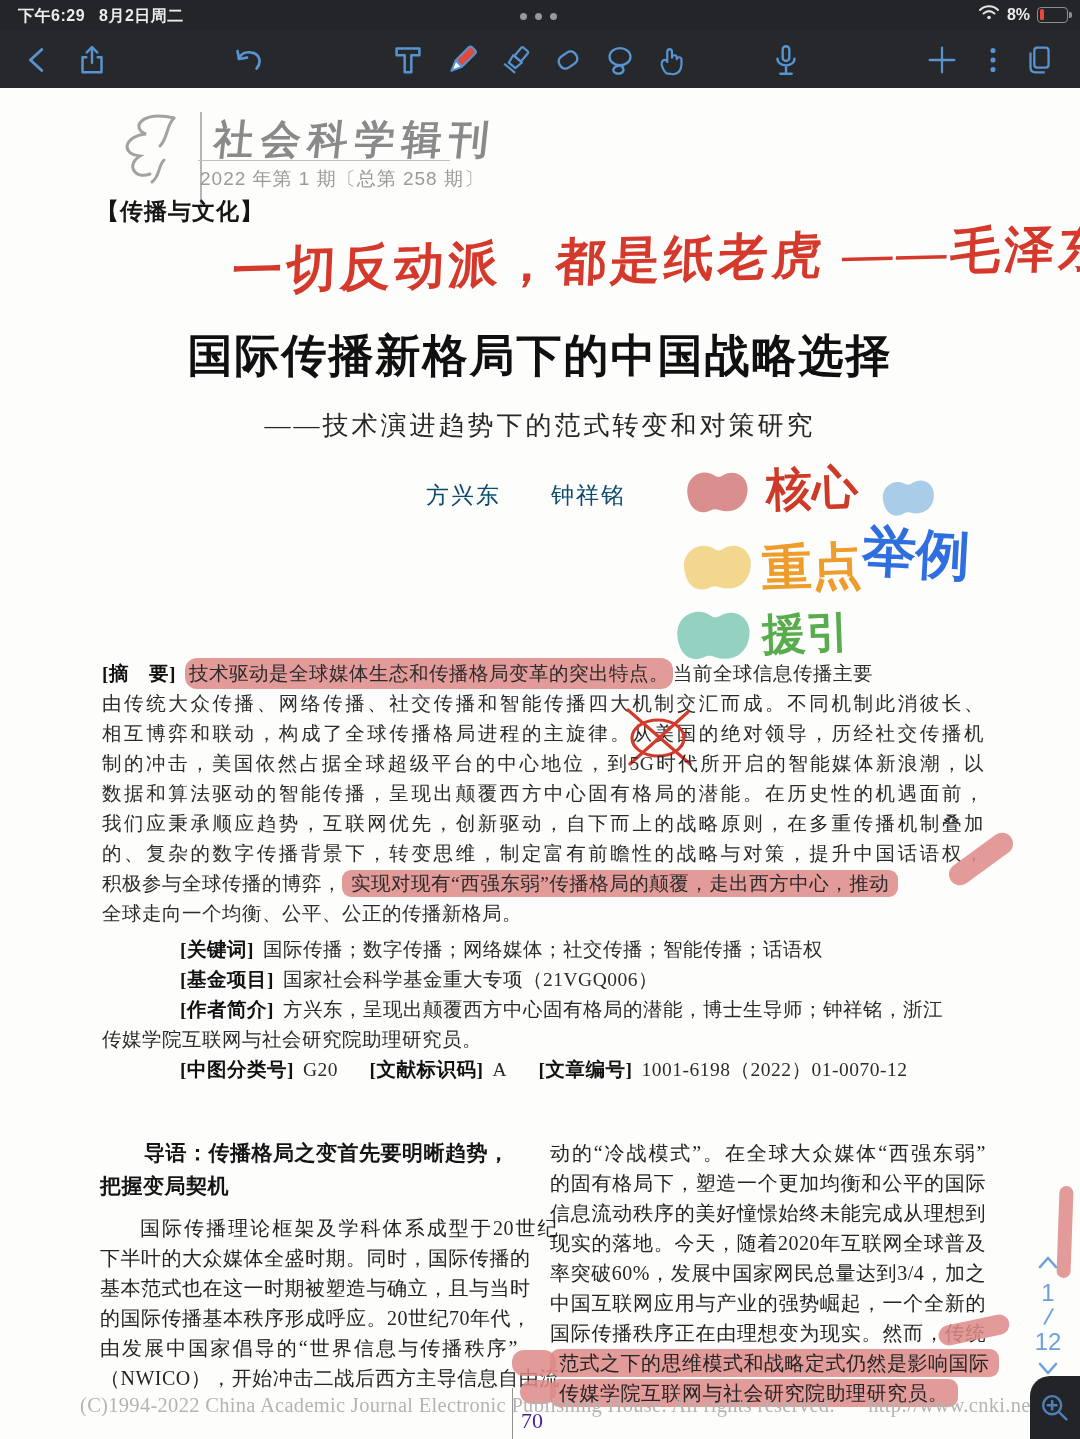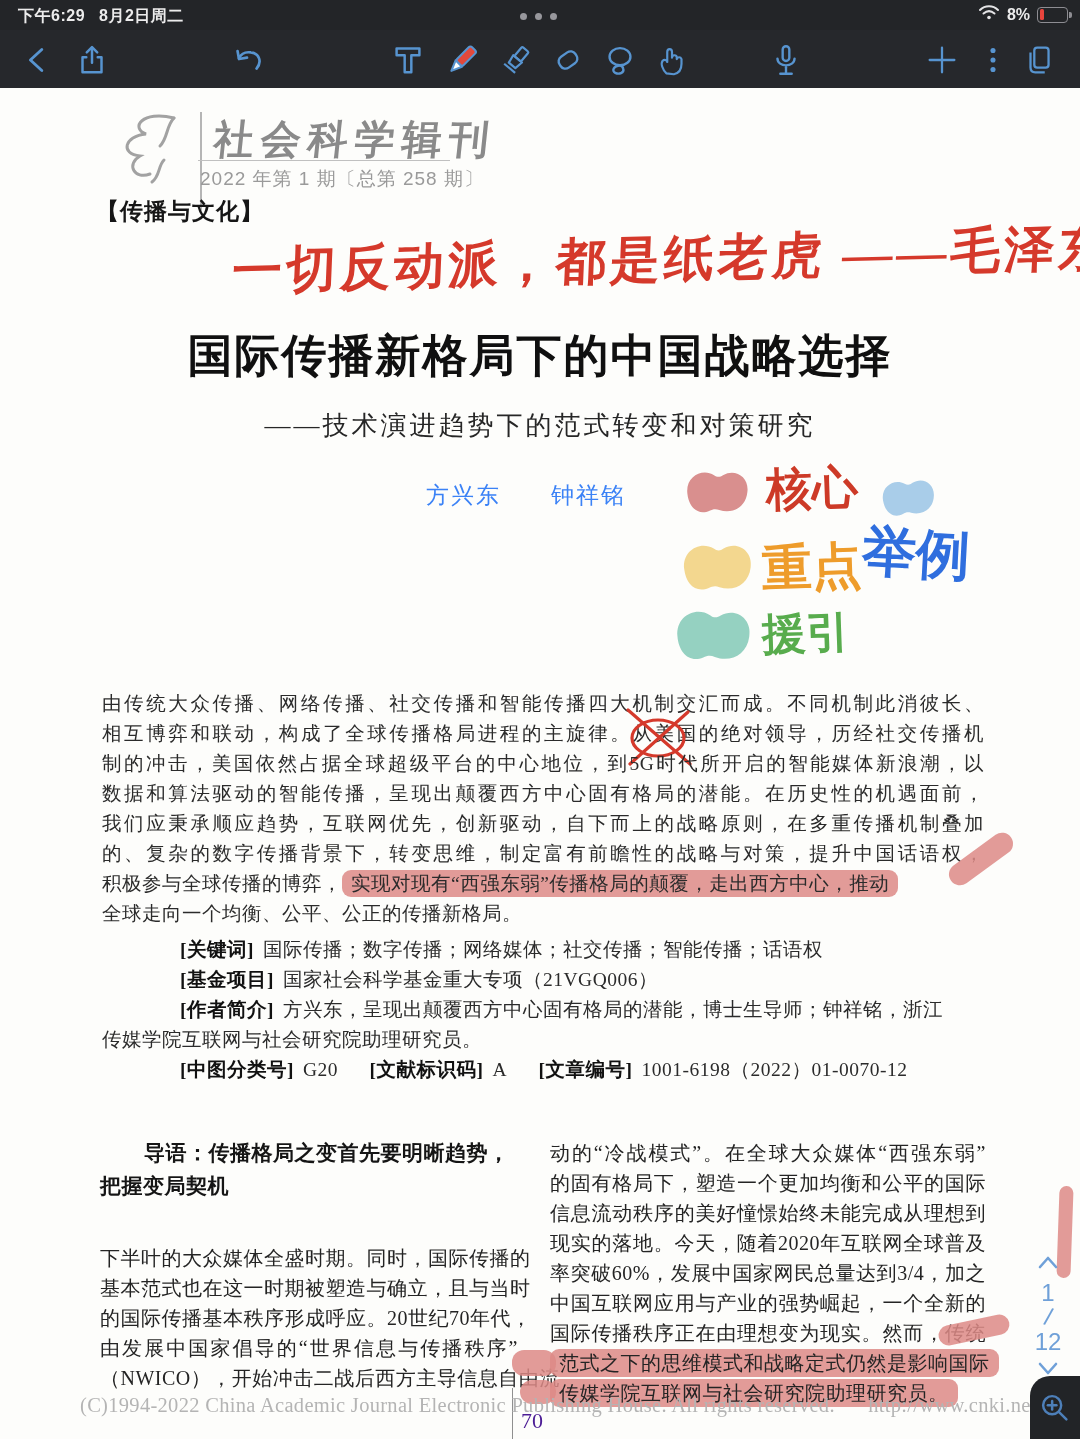--- a/index.html
+++ b/index.html
@@ -27,21 +27,21 @@
   .masthead{font-weight:700;font-size:40px;color:#8a8a8a;letter-spacing:7px;transform:skewX(-6deg);}
   .issue{font-size:19px;color:#9a9a9a;letter-spacing:1px;font-family:"Liberation Sans",sans-serif;}
   .vline{width:2px;background:#b5b5b5;}
   .hline{height:1px;background:#c0c0c0;}
   .section-tag{font-size:23px;font-weight:700;color:#161616;letter-spacing:1px;}
   .banner{font-size:50px;font-weight:700;color:#d5392b;letter-spacing:4px;white-space:nowrap;
     transform:rotate(-1.6deg) skewX(-4deg);}
   .title{width:1080px;text-align:center;font-size:45px;font-weight:700;color:#101010;letter-spacing:2px;
     font-family:"Liberation Sans","DejaVu Sans",sans-serif;}
   .subtitle{width:1080px;text-align:center;font-size:26px;color:#262626;letter-spacing:3px;}
-  .authors{width:1052px;text-align:center;font-size:23px;color:#3b82f6;letter-spacing:2px;}
+  .authors{width:1052px;text-align:center;font-size:23px;color:#0c4a6e;letter-spacing:2px;}
   .legend-label{font-weight:700;white-space:nowrap;transform:rotate(-2deg);}
   
   .aline{left:102px;width:882px;font-size:19.5px;line-height:28px;color:#2b2b2b;letter-spacing:.5px;white-space:nowrap;}
   .just{text-align:justify;text-align-last:justify;white-space:normal;}
   .lbl{font-weight:700;color:#111;margin-right:9px;}
   .indent{padding-left:78px;}
   mark.hl{background:rgba(221,138,134,.85);color:inherit;border-radius:9px;padding:3px 9px;}
   mark.hl.big{padding:5px 4px;border-radius:12px;}
   .pinkbar{position:absolute;background:rgba(221,138,134,.85);border-radius:12px;}
   .circle-x-wrap{position:absolute;pointer-events:none;}
@@ -206,20 +206,23 @@
     <div class="abs legend-label" style="left: 862px; top: 430px; font-size: 54px; transform: rotate(3deg); color: rgb(47, 110, 222);">举例</div>
     <svg class="abs" style="left:676px;top:448px" width="82" height="58" viewBox="0 0 100 70">
       <path d="M10,40 C7,17 30,5 46,15 C50,18 54,18 58,15 C75,5 94,18 91,38 C89,58 71,68 53,62 C48,60 44,61 40,63 C24,70 12,58 10,40 Z" style="fill: rgb(243, 215, 143);"></path>
     </svg>
     <div class="abs legend-label" style="left: 762px; top: 446px; font-size: 50px; color: rgb(238, 156, 43);">重点</div>
     <svg class="abs" style="left:664px;top:514px;transform:rotate(2deg)" width="98" height="62" viewBox="0 0 100 70">
       <path d="M10,40 C7,17 30,5 46,15 C50,18 54,18 58,15 C75,5 94,18 91,38 C89,58 71,68 53,62 C48,60 44,61 40,63 C24,70 12,58 10,40 Z" style="fill: rgb(149, 209, 193);"></path>
     </svg>
     <div class="abs legend-label" style="left: 762px; top: 516px; font-size: 44px; color: rgb(88, 172, 77);">援引</div>
 
+    <div class="abs aline" style="top:572px">
+      <span class="lbl">[摘　要]</span><mark class="hl big">技术驱动是全球媒体生态和传播格局变革的突出特点。</mark><span>当前全球信息传播主要</span>
+    </div>
     <div class="abs aline just" style="top:602px">由传统大众传播、网络传播、社交传播和智能传播四大机制交汇而成。不同机制此消彼长、</div>
     <div class="abs aline just" style="top:632px">
       <span>相互博弈和联动，构成了全球传播格局进程的主旋律。从</span><span>美国</span><span>的绝对领导，历经社交传播机</span>
       <svg class="circle-x-wrap" style="left:508px;top:-16px" width="96" height="64" viewBox="0 0 96 64" fill="none" stroke="#d5392b" stroke-width="3.2" stroke-linecap="round">
         <ellipse cx="48" cy="34" rx="26" ry="18"></ellipse>
           <line x1="18" y1="6" x2="80" y2="60"></line>
           <line x1="78" y1="8" x2="20" y2="60"></line>
       </svg>
     </div>
     <div class="abs aline just" style="top:662px">制的冲击，美国依然占据全球超级平台的中心地位，到5G时代所开启的智能媒体新浪潮，以</div>
@@ -243,20 +246,21 @@
     </div>
     <div class="abs aline" style="top:938px">传媒学院互联网与社会研究院助理研究员。</div>
     <div class="abs aline indent" style="top:968px">
       <span class="lbl">[中图分类号]</span><span style="margin-right:26px">G20</span>
       <span class="lbl">[文献标识码]</span><span style="margin-right:26px">A</span>
       <span class="lbl">[文章编号]</span><span>1001-6198（2022）01-0070-12</span>
     </div>
 
     <div class="abs colline lcol intro-h" style="top:1083px">把握变局契机</div>
     <div class="abs colline lcol intro-h" style="top:1050px;padding-left:44px">导语：传播格局之变首先要明晰趋势，</div>
+    <div class="abs colline lcol just" style="top:1125px;padding-left:40px">国际传播理论框架及学科体系成型于20世纪</div>
     <div class="abs colline lcol just" style="top:1155px">下半叶的大众媒体全盛时期。同时，国际传播的</div>
     <div class="abs colline lcol just" style="top:1185px">基本范式也在这一时期被塑造与确立，且与当时</div>
     <div class="abs colline lcol just" style="top:1215px">的国际传播基本秩序形成呼应。20世纪70年代，</div>
     <div class="abs colline lcol just" style="top:1245px">由发展中国家倡导的“世界信息与传播秩序”</div>
     <div class="abs colline lcol" style="top:1275px">（NWICO），开始冲击二战后西方主导信息自由流</div>
 
     <div class="abs colline rcol just" style="top:1050px">动的“冷战模式”。在全球大众媒体“西强东弱”</div>
     <div class="abs colline rcol just" style="top:1080px">的固有格局下，塑造一个更加均衡和公平的国际</div>
     <div class="abs colline rcol just" style="top:1110px">信息流动秩序的美好憧憬始终未能完成从理想到</div>
     <div class="abs colline rcol just" style="top:1140px">现实的落地。今天，随着2020年互联网全球普及</div>

